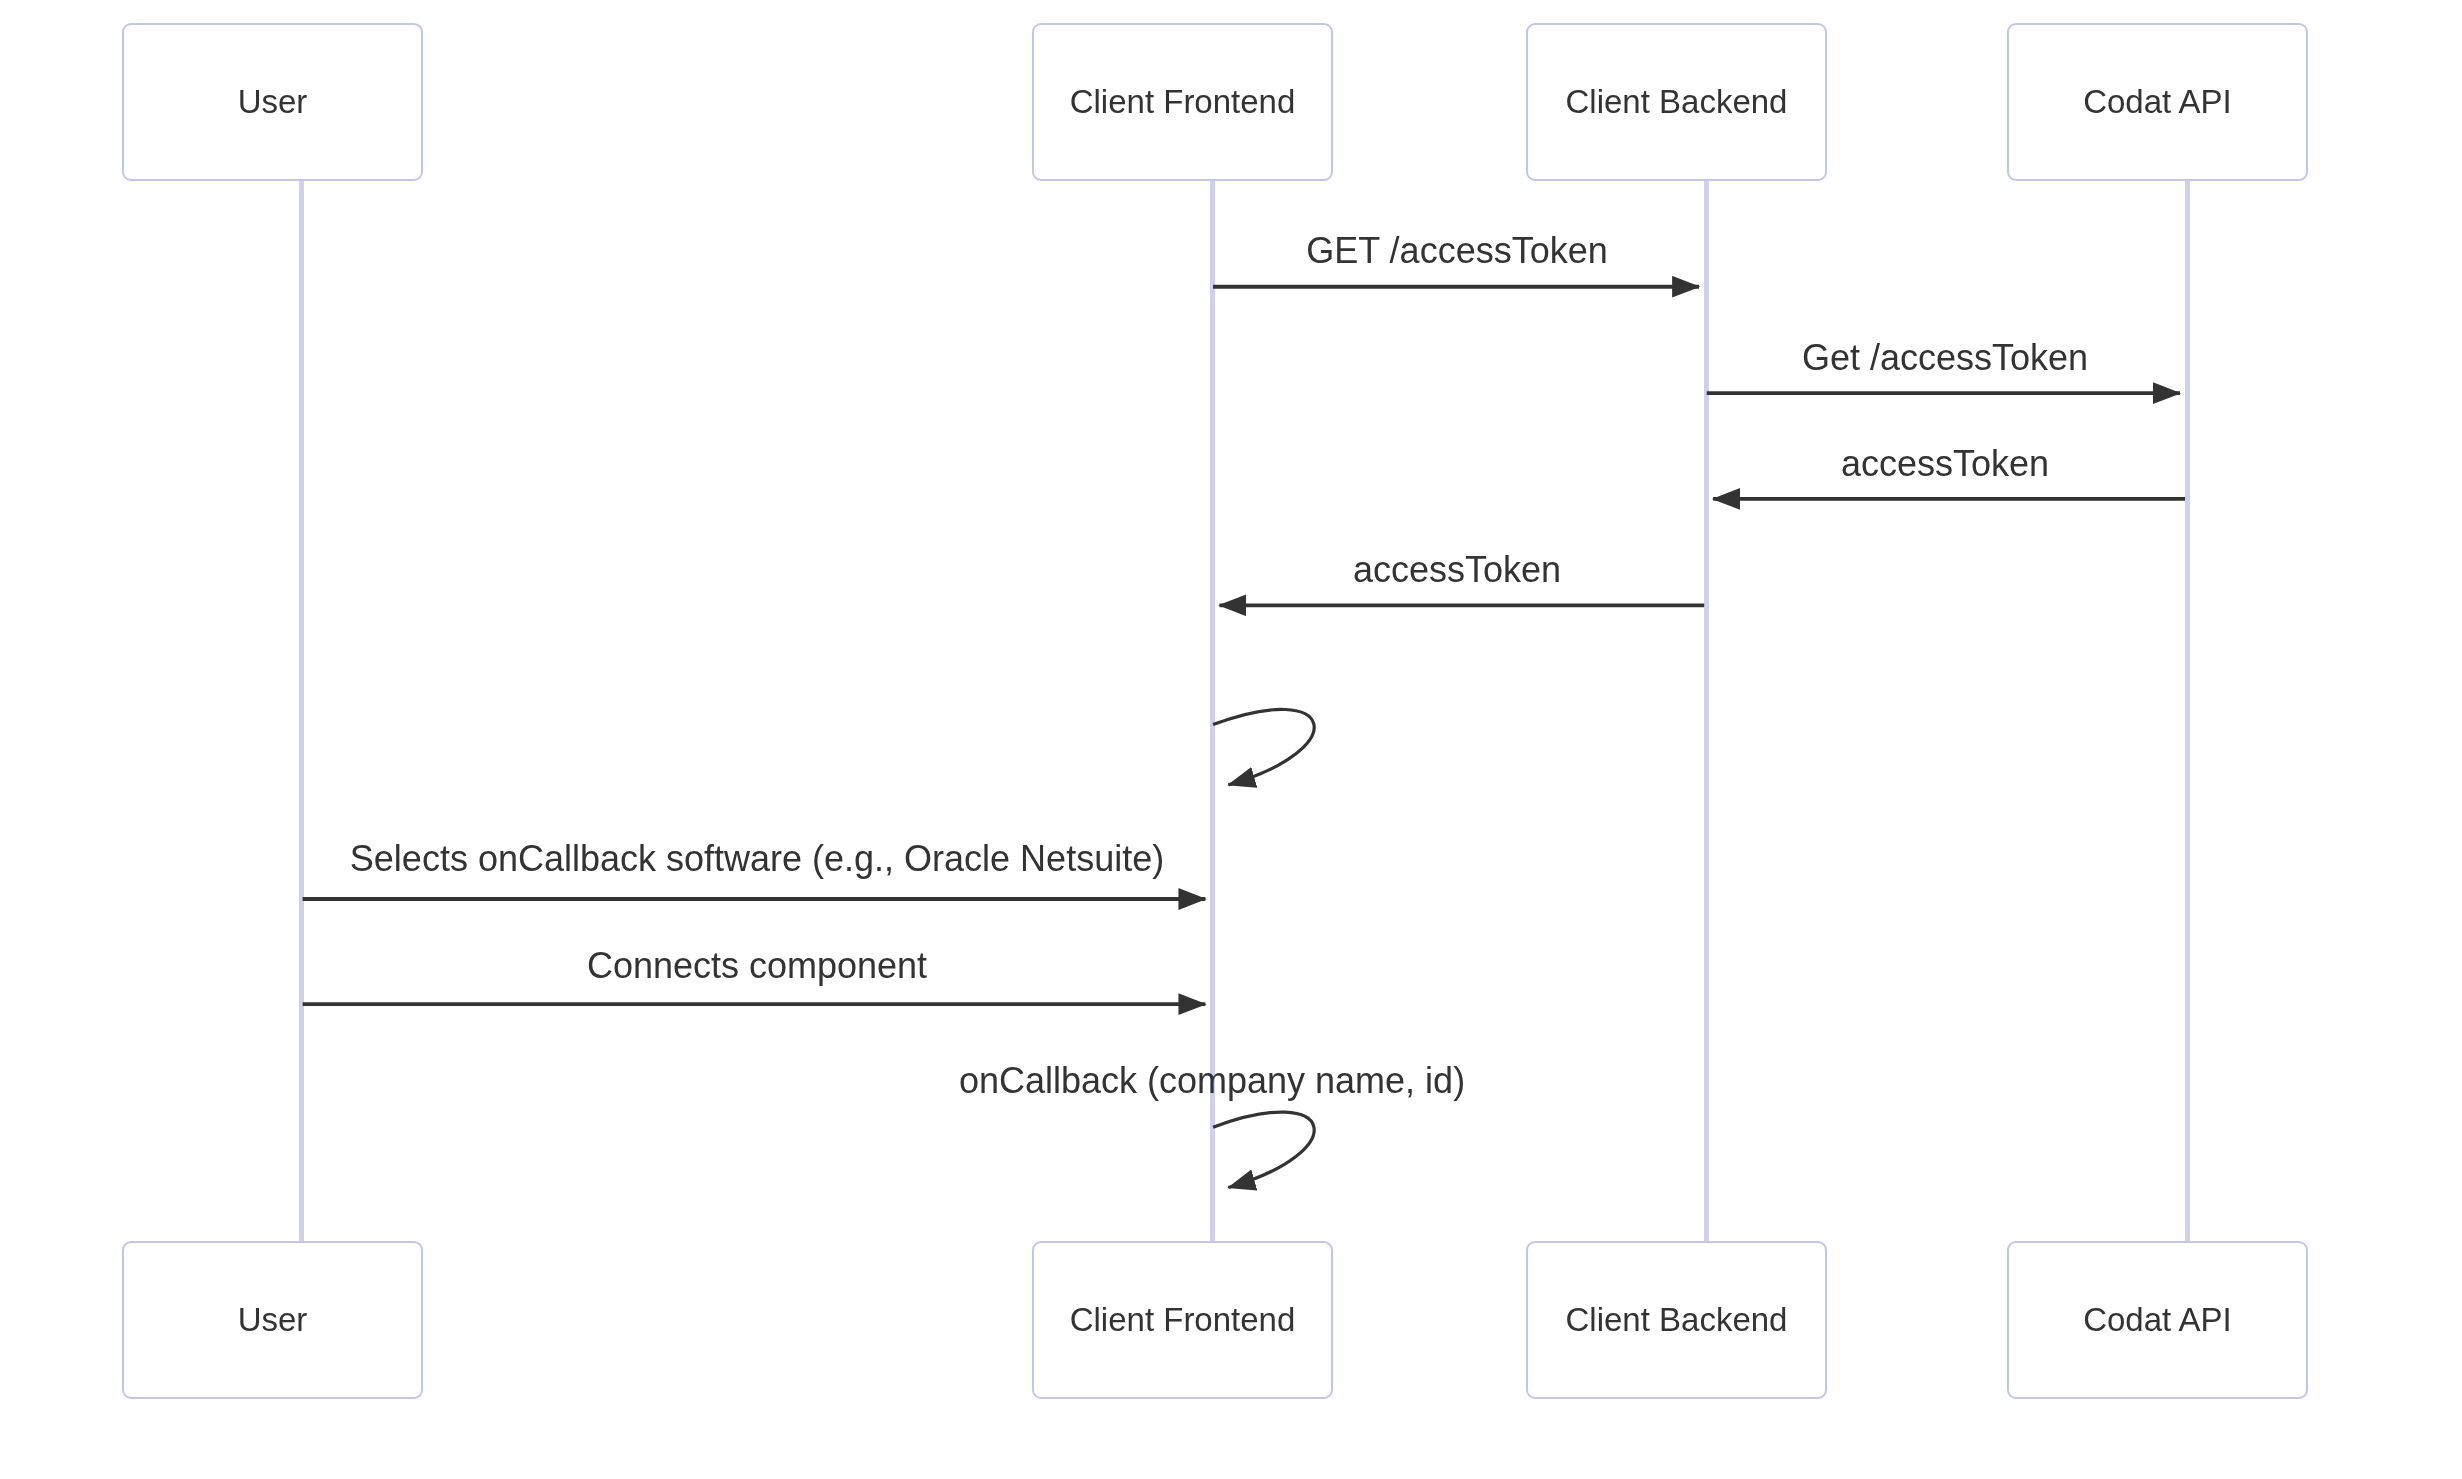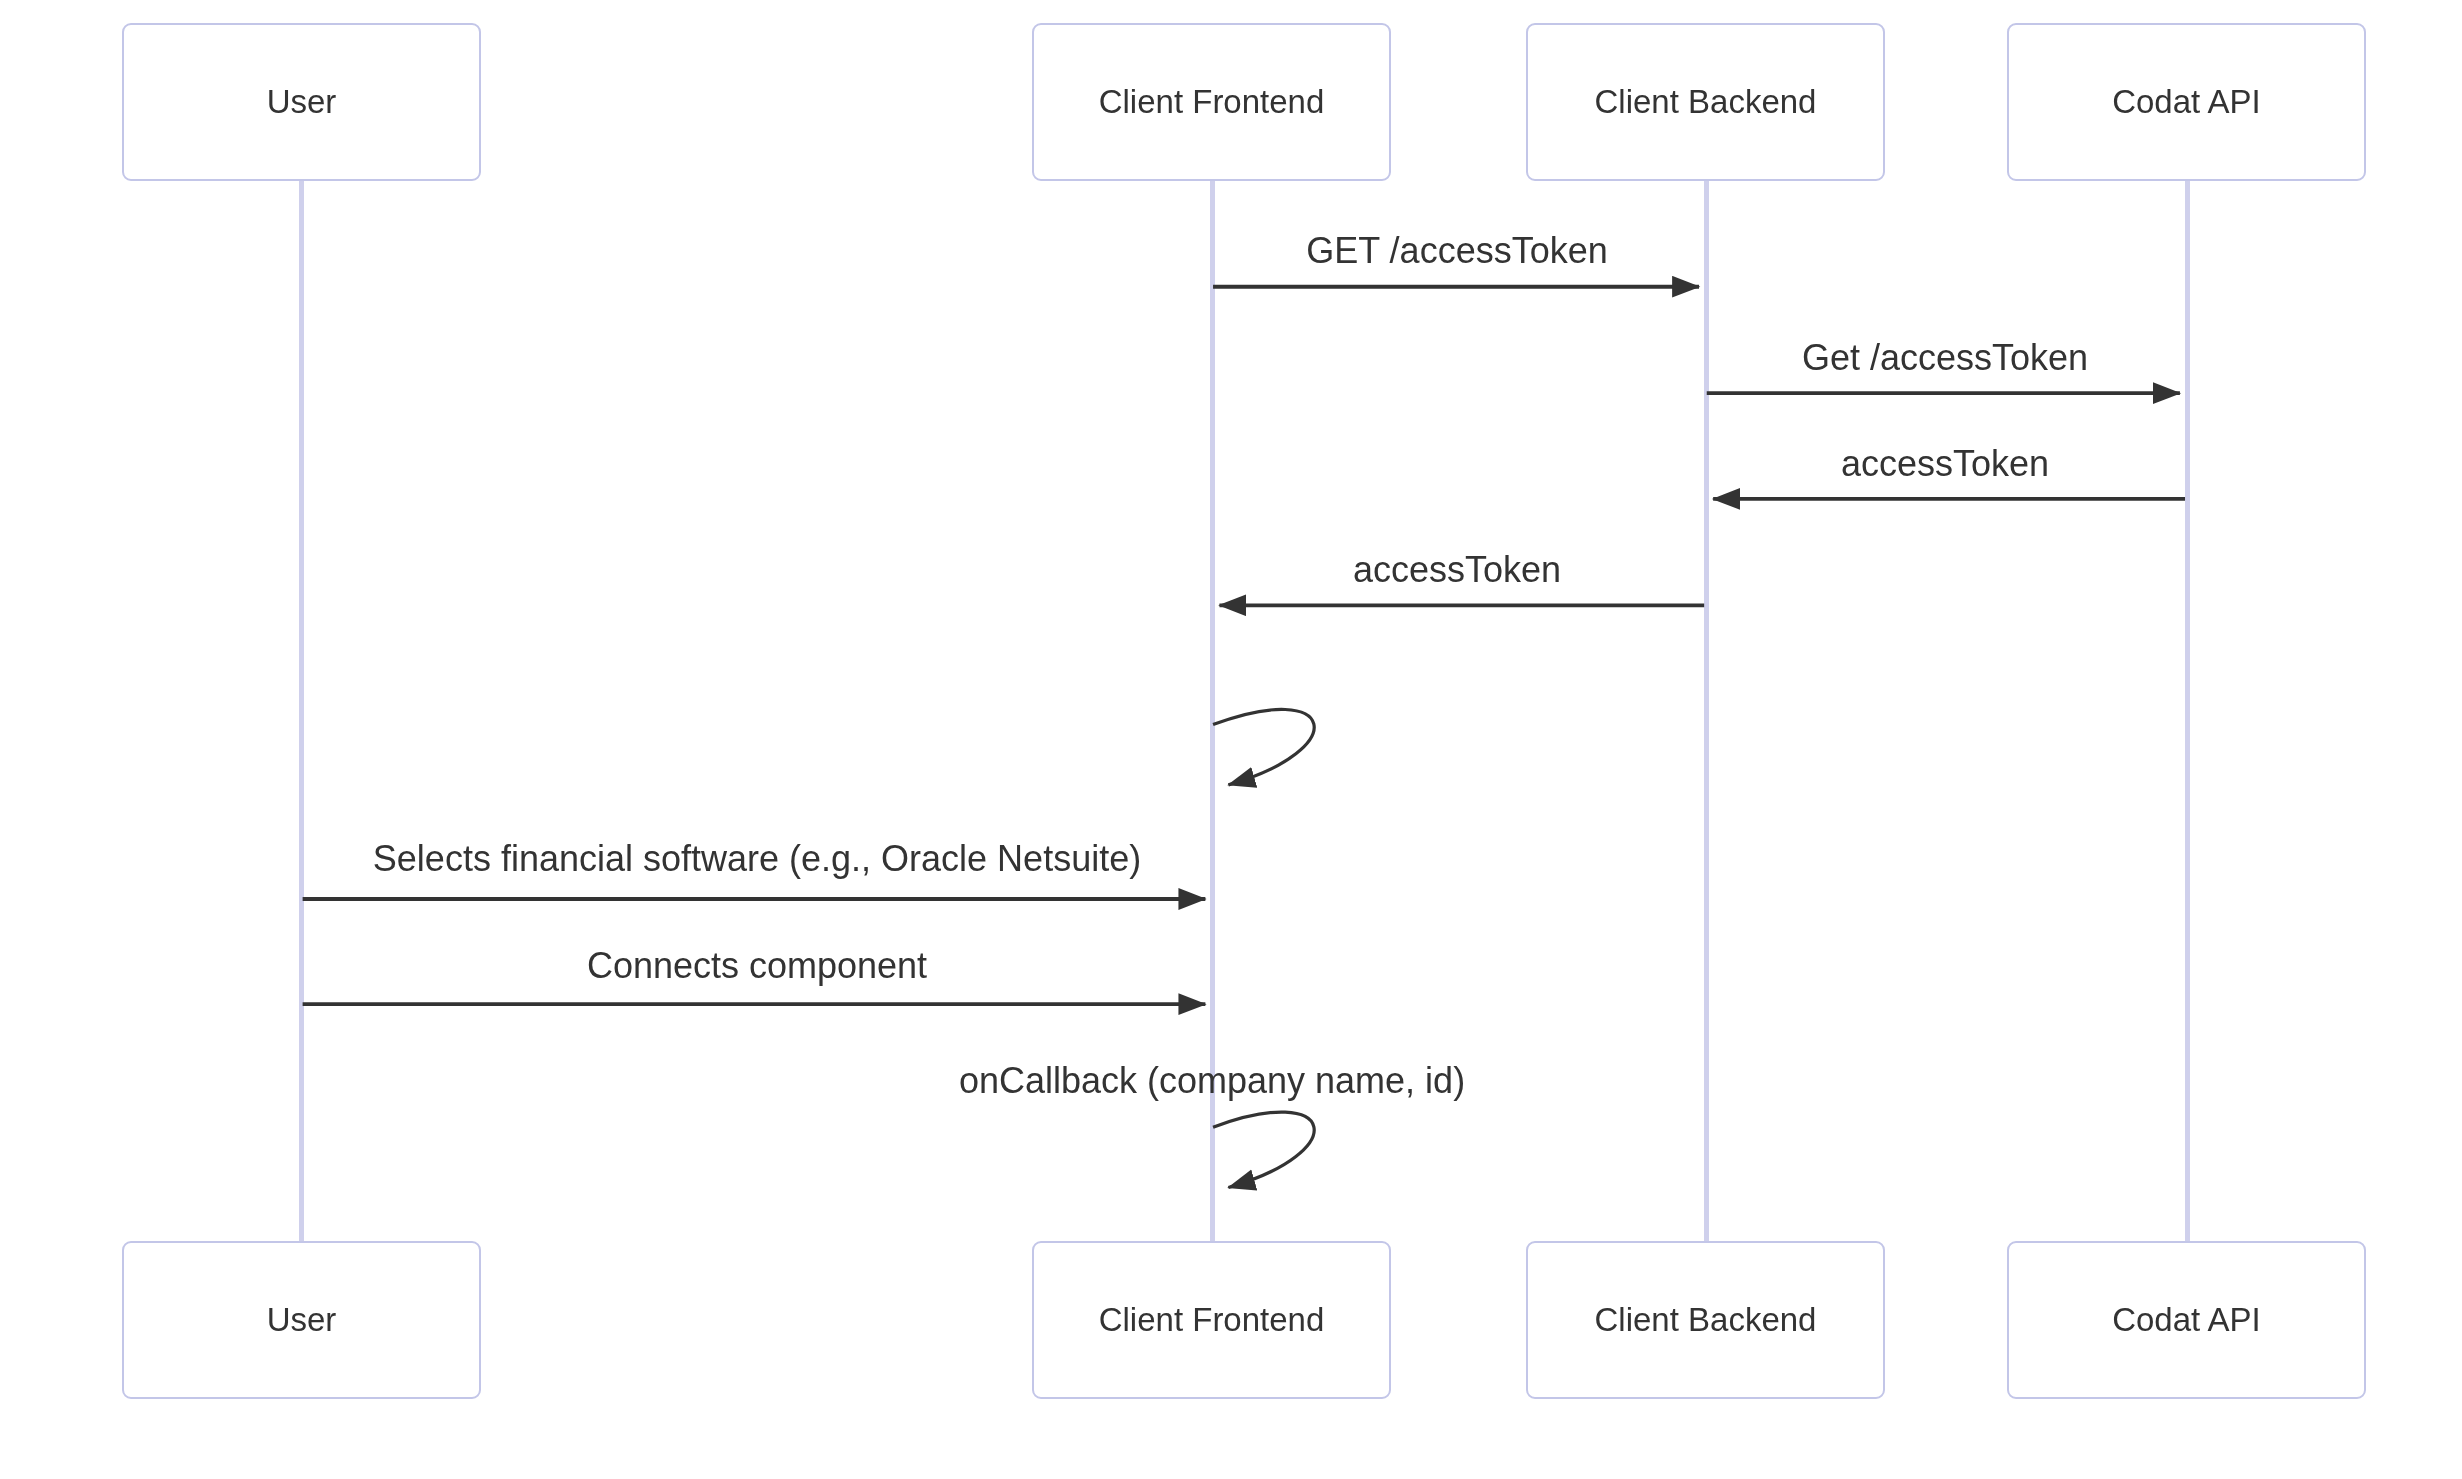--- a/index.html
+++ b/index.html
@@ -19,21 +19,21 @@
   }
   .canvas{
     position:relative;
     width:2462px;
     height:1480px;
     background:var(--background);
     overflow:hidden;
   }
   .actor-box{
     position:absolute;
-    width:359px;
+    width:301px;
     height:158px;
     background:var(--actor_fill);
     border:2.6px solid var(--actor_border);
     border-radius:9px;
     display:flex;
     align-items:center;
     justify-content:center;
     font-size:33px;
     color:var(--text);
     z-index:3;
@@ -126,18 +126,18 @@
     <span>Client Backend</span>
   </div>
   <div class="actor-box" style="left:2007px;top:1241px;">
     <span>Codat API</span>
   </div>
 
   <div class="msg-label" style="left:1457px;top:251px;">GET /accessToken</div>
   <div class="msg-label" style="left:1945px;top:358px;">Get /accessToken</div>
   <div class="msg-label" style="left:1945px;top:464px;">accessToken</div>
   <div class="msg-label" style="left:1457px;top:570px;">accessToken</div>
-  <div class="msg-label" style="left:757px;top:859px;">Selects financial software (e.g., Oracle Netsuite)</div>
+  <div class="msg-label" style="left:757px;top:859px;">Selects onCallback software (e.g., Oracle Netsuite)</div>
   <div class="msg-label" style="left:757px;top:966px;">Connects component</div>
   <div class="msg-label" style="left:1212px;top:1081px;">onCallback (company name, id)</div>
 
 </div>
 
 
 </body></html>

